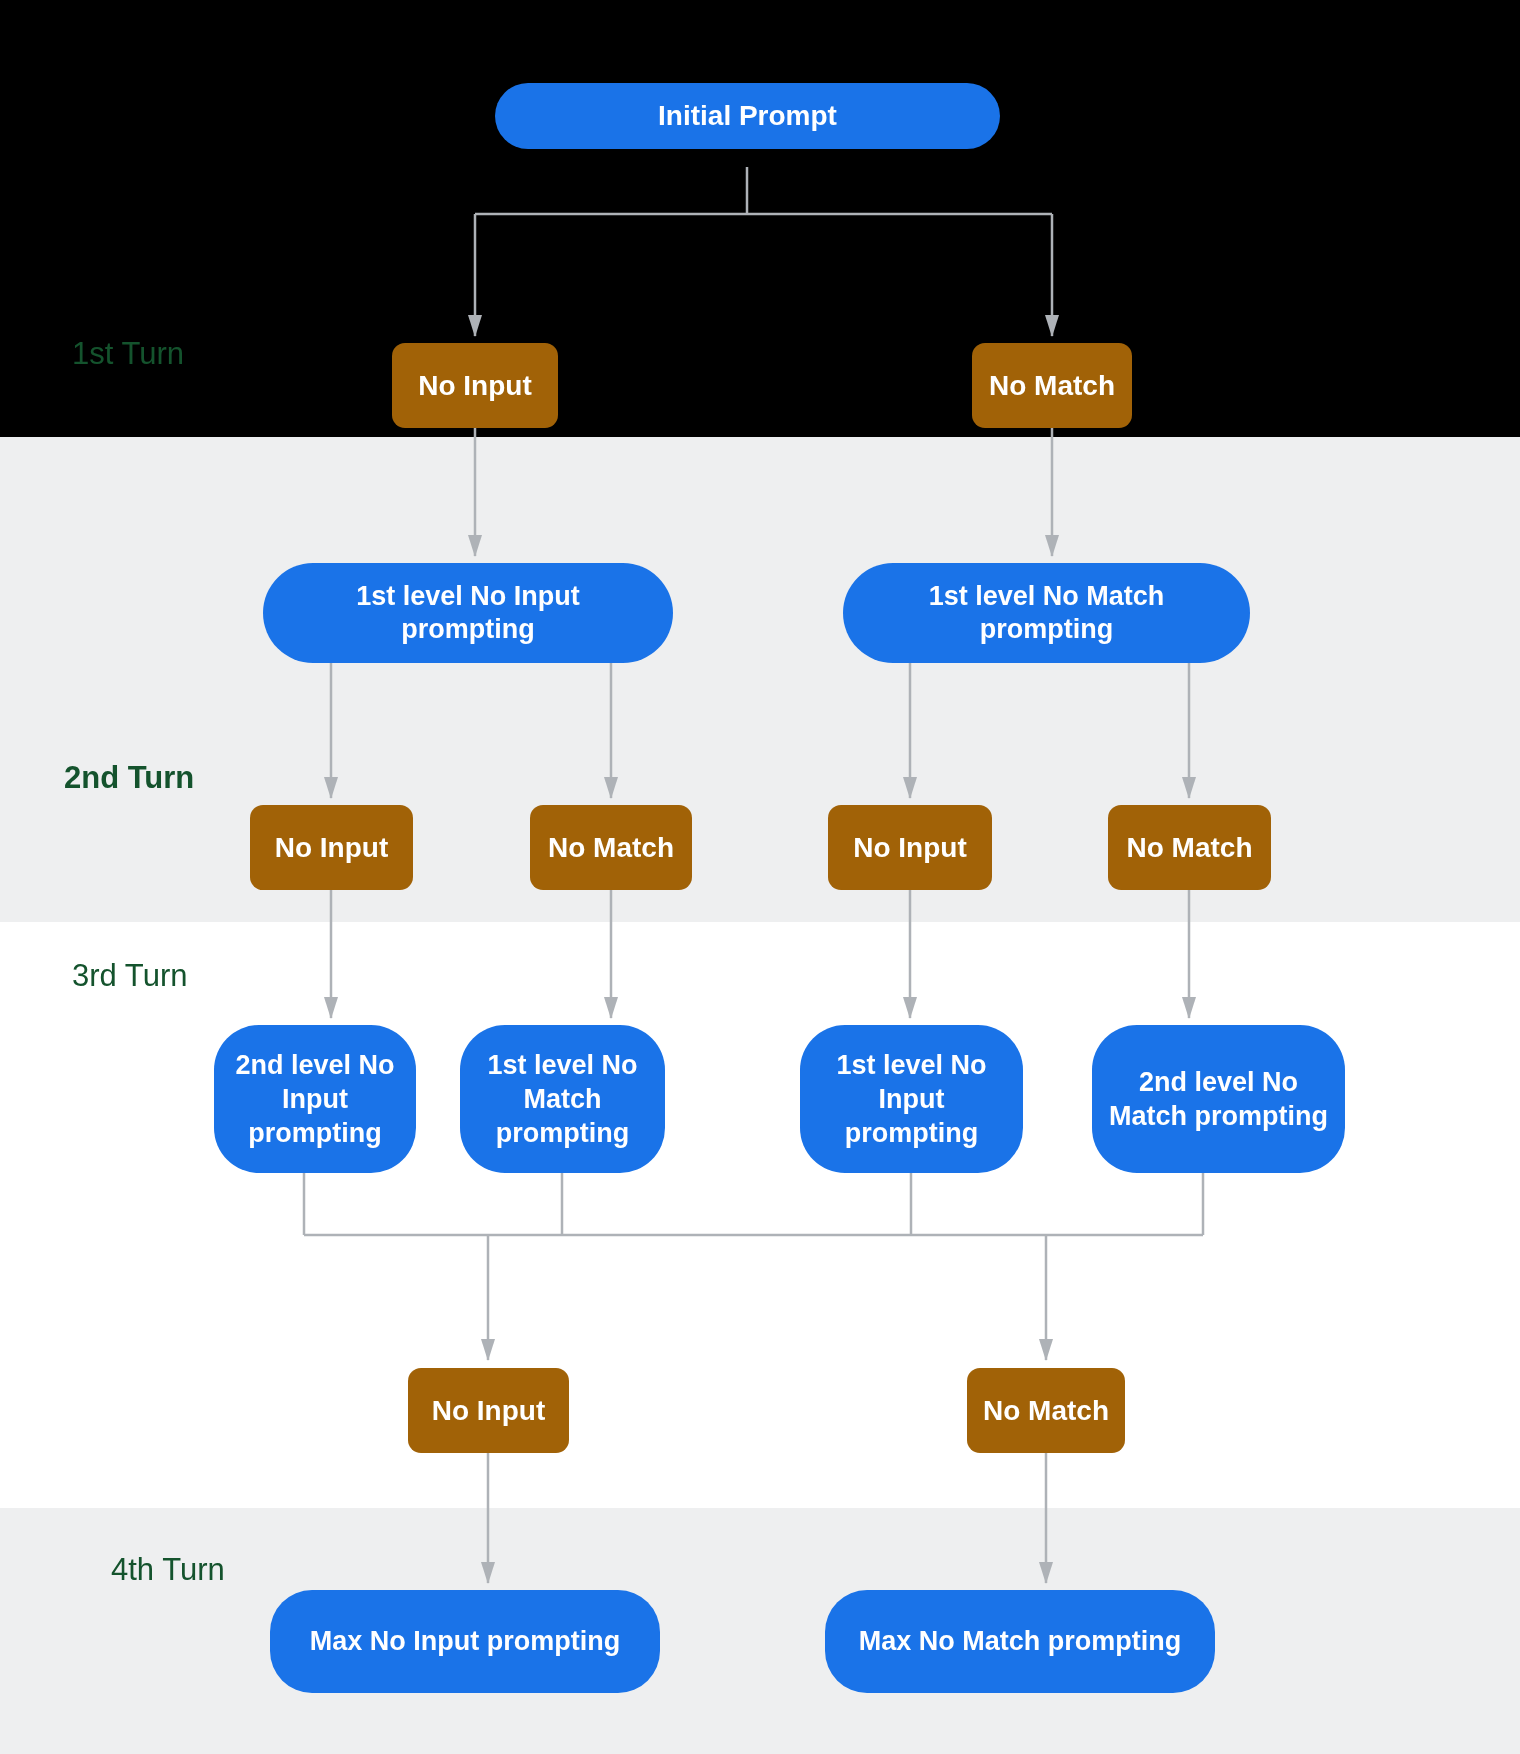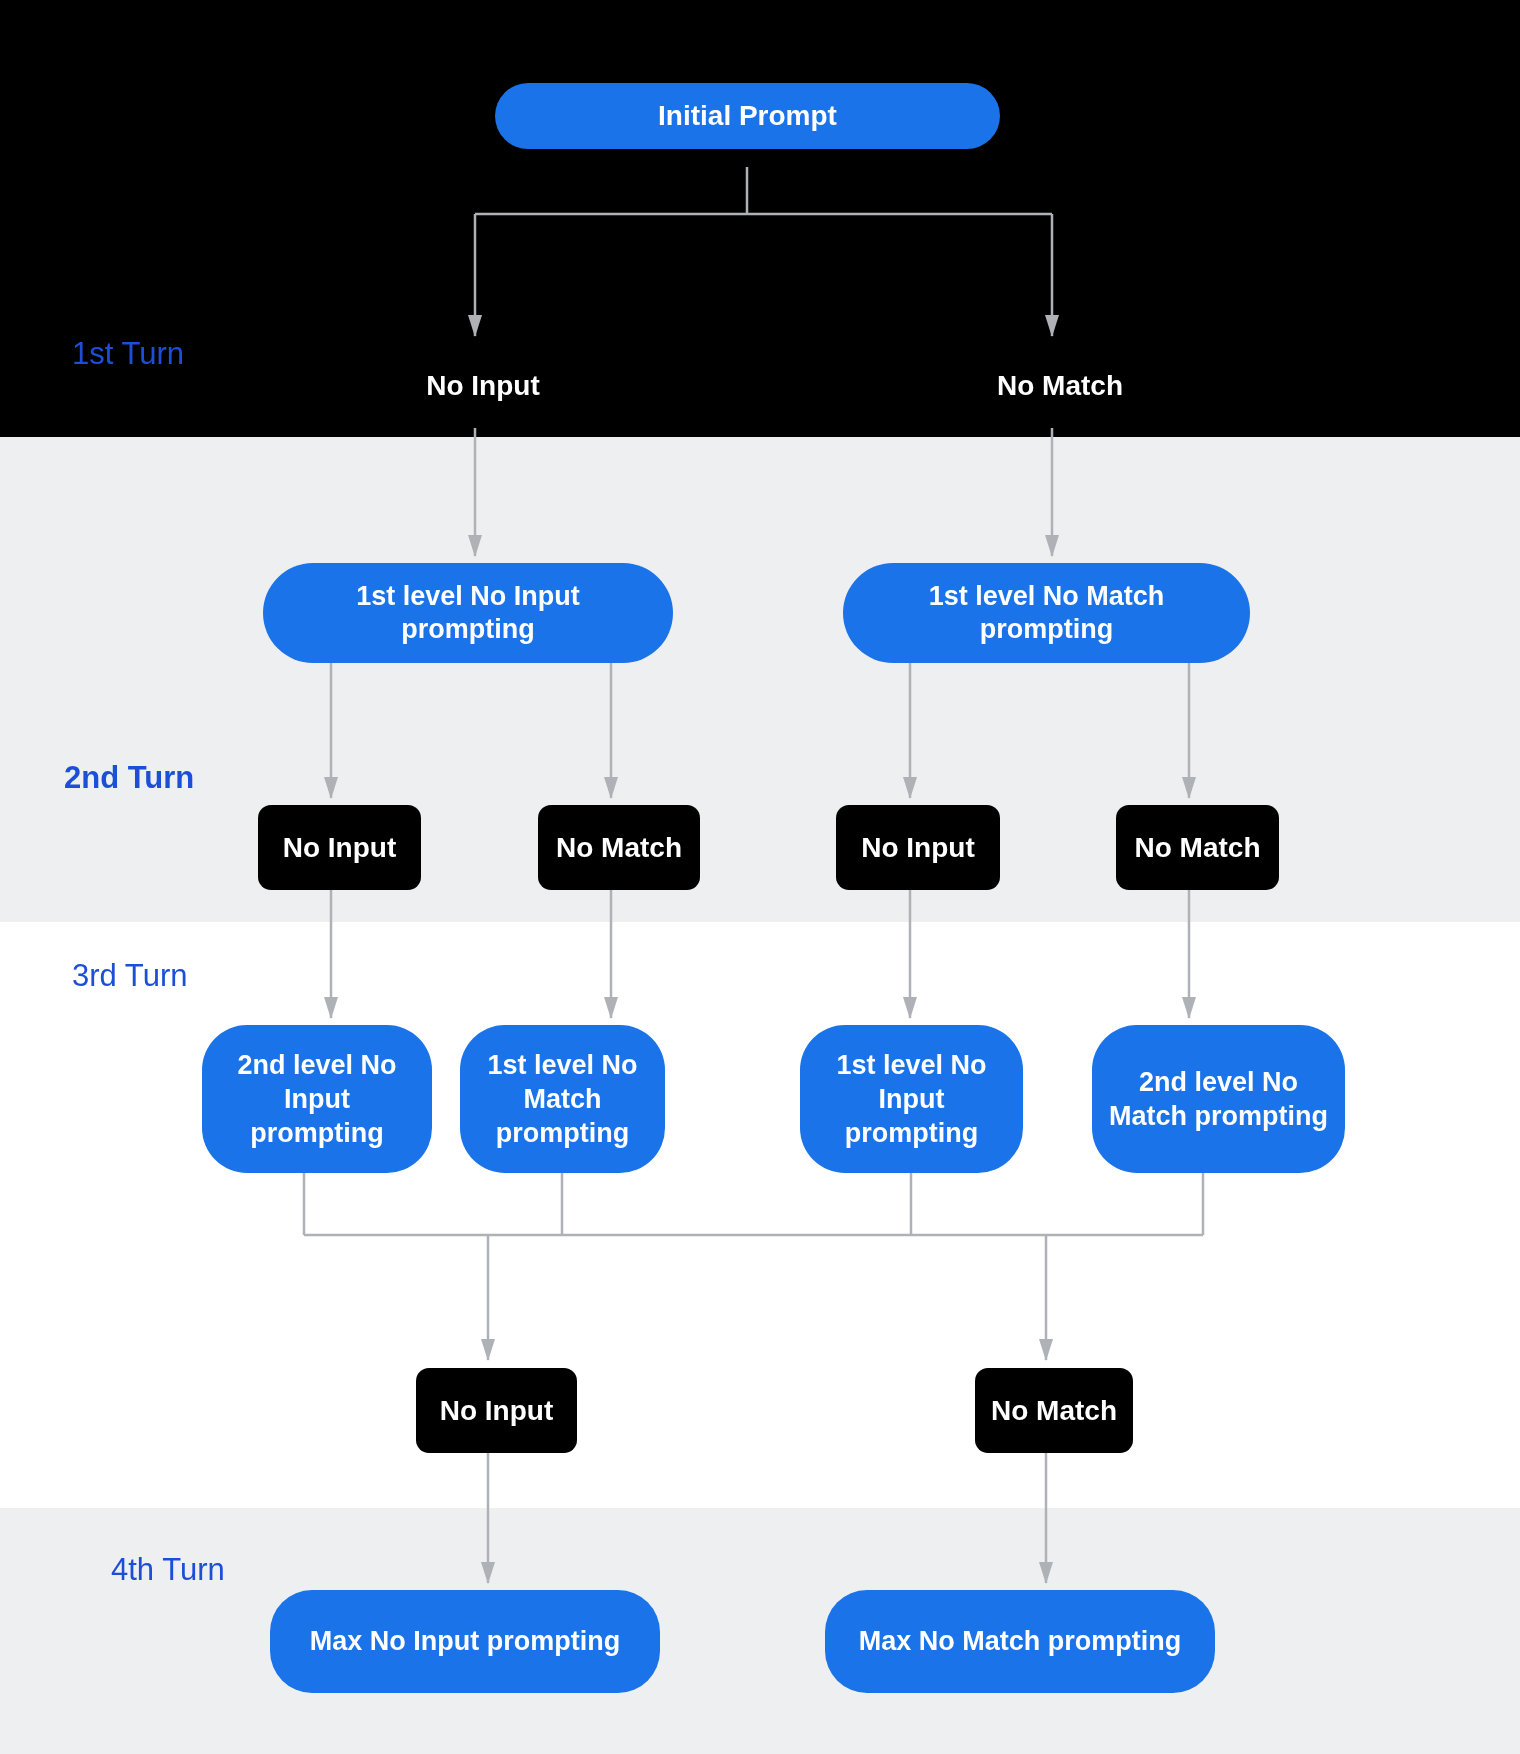--- a/index.html
+++ b/index.html
@@ -8,26 +8,26 @@
   
   .band{position:absolute;left:0;width:1520px;}
   .band-1{top:0;height:437px;background:#000000;}
   .band-2{top:437px;height:485px;background:#eeeff0;}
   .band-3{top:922px;height:586px;background:#ffffff;}
   .band-4{top:1508px;height:246px;background:#eeeff0;}
   
   svg.wires{position:absolute;left:0;top:0;width:1520px;height:1754px;pointer-events:none;}
   .wire{stroke:#aeb2b7;stroke-width:2.5;fill:none;}
   
-  .turn-label{position:absolute;font-size:31px;color:#1d4ed8;white-space:nowrap;}
+  .turn-label{position:absolute;font-size:31px;color:#14532d;white-space:nowrap;}
   
   .node{position:absolute;display:flex;align-items:center;justify-content:center;
         text-align:center;color:#ffffff;font-weight:600;box-sizing:border-box;}
   .blue{background:#1a73e8;}
-  .green{background:#000000;margin-left:8px;}
+  .green{background:#a16207;}
   .pill-top{left:495px;top:83px;width:505px;height:66px;border-radius:42px;font-size:28px;}
   .g-small{height:85px;border-radius:13px;font-size:28px;}
   .lvl-pill{top:563px;height:100px;border-radius:50px;font-size:27px;line-height:33px;padding:0 24px;}
   .t3-box{top:1025px;height:148px;border-radius:45px;font-size:27px;line-height:34px;padding:0 14px;}
   .max-pill{top:1590px;height:103px;border-radius:42px;font-size:27px;}
 </style>
 </head>
 <body>
 
 <div class="stage">
@@ -79,21 +79,21 @@
   <div class="node green g-small" style="left:972px;top:343px;width:160px;">No Match</div>
 
   <div class="node blue lvl-pill" style="left:263px;width:410px;">1st level No Input prompting</div>
   <div class="node blue lvl-pill" style="left:843px;width:407px;">1st level No Match prompting</div>
 
   <div class="node green g-small" style="left:250px;top:805px;width:163px;">No Input</div>
   <div class="node green g-small" style="left:530px;top:805px;width:162px;">No Match</div>
   <div class="node green g-small" style="left:828px;top:805px;width:164px;">No Input</div>
   <div class="node green g-small" style="left:1108px;top:805px;width:163px;">No Match</div>
 
-  <div class="node blue t3-box" style="left:202px;width:230px;">2nd level No Input prompting</div>
+  <div class="node blue t3-box" style="left:214px;width:202px;">2nd level No Input prompting</div>
   <div class="node blue t3-box" style="left:460px;width:205px;">1st level No Match prompting</div>
   <div class="node blue t3-box" style="left:800px;width:223px;">1st level No Input prompting</div>
   <div class="node blue t3-box" style="left:1092px;width:253px;">2nd level No Match prompting</div>
 
   <div class="node green g-small" style="left:408px;top:1368px;width:161px;">No Input</div>
   <div class="node green g-small" style="left:967px;top:1368px;width:158px;">No Match</div>
 
   <div class="node blue max-pill" style="left:270px;width:390px;">Max No Input prompting</div>
   <div class="node blue max-pill" style="left:825px;width:390px;">Max No Match prompting</div>
 

